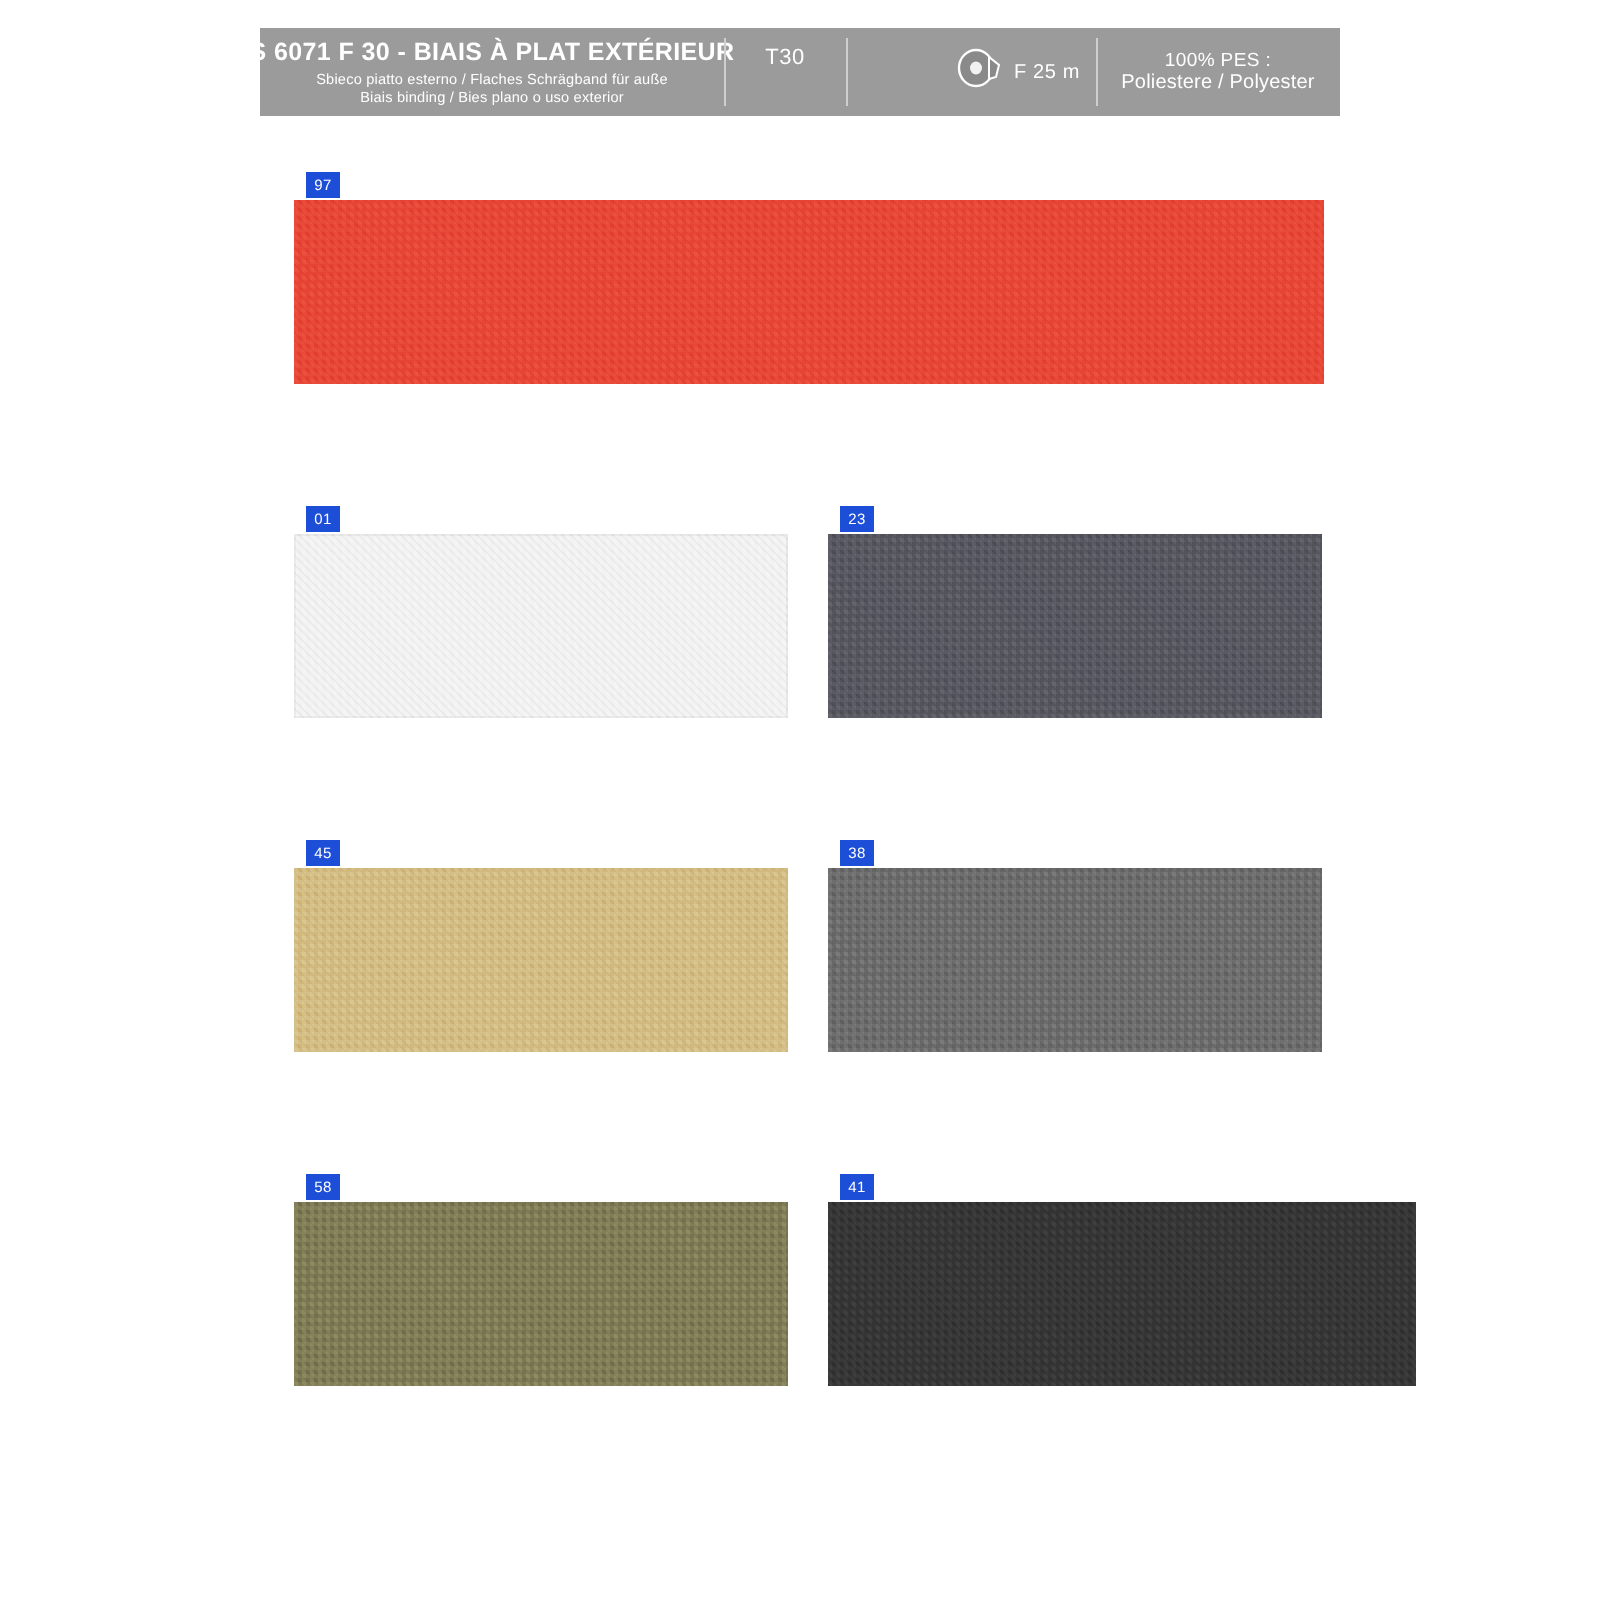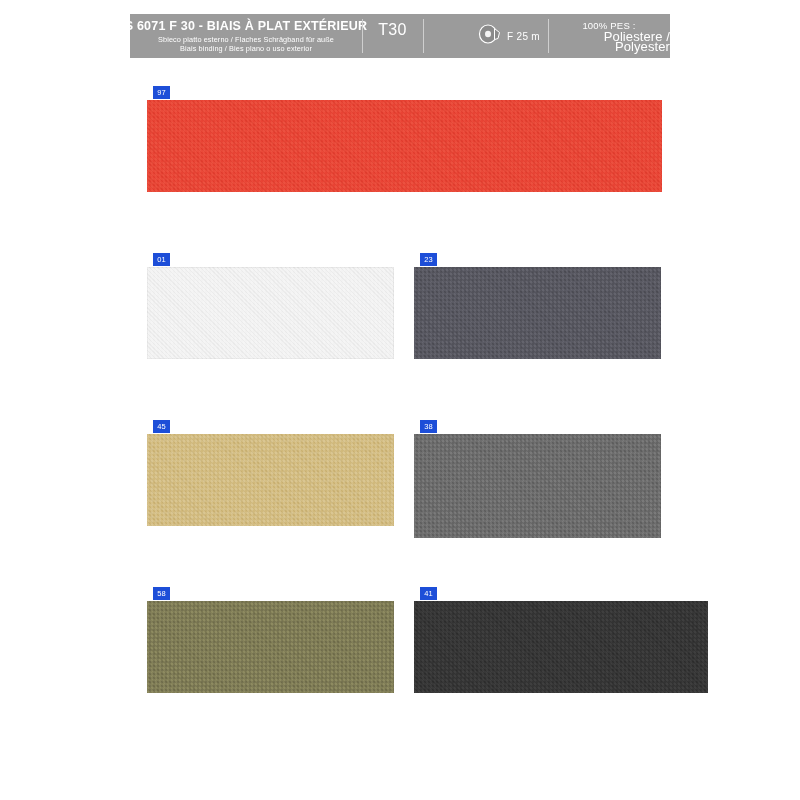--- a/index.html
+++ b/index.html
@@ -56,41 +56,41 @@
     line-height: 14px;
     margin-bottom: 2px;
   }
   .prod-sub {
     font-size: 7.3px;
     line-height: 9px;
     white-space: nowrap;
     letter-spacing: 0.1px;
   }
   .spec-line {
-    font-size: 16px;
+    font-size: 11px;
     line-height: 13px;
     letter-spacing: 0.3px;
     margin-top: 48px;
   }
   .roll-wrap {
     display: flex;
     align-items: center;
     gap: 5px;
   }
   .roll-text {
     font-size: 10px;
     letter-spacing: 0.3px;
   }
   .comp-main {
     font-size: 9.5px;
     line-height: 12px;
     letter-spacing: 0.2px;
   }
   .comp-sub {
-    font-size: 13px;
+    font-size: 10px;
     line-height: 10px;
     letter-spacing: 0.1px;
   }
 
   
   .swatch {
     position: absolute;
   }
   .swatch-tab {
     position: absolute;
@@ -184,21 +184,21 @@
       <div class="swatch-tab">01</div>
     </div>
     <div class="swatch" style="left: 414px; top: 267px; width: 247px; height: 92px;">
       <div class="swatch-chip" style="background-color: rgb(86, 86, 95);"></div>
       <div class="swatch-tab">23</div>
     </div>
     <div class="swatch" style="left: 147px; top: 434px; width: 247px; height: 92px; border-radius: 16px;">
       <div class="swatch-chip" style="background-color: rgb(213, 190, 131);"></div>
       <div class="swatch-tab">45</div>
     </div>
-    <div class="swatch" style="left: 414px; top: 434px; width: 247px; height: 104px;">
+    <div class="swatch" style="left: 414px; top: 434px; width: 247px; height: 92px;">
       <div class="swatch-chip" style="background-color: rgb(107, 107, 107);"></div>
       <div class="swatch-tab">38</div>
     </div>
     <div class="swatch" style="left: 147px; top: 601px; width: 247px; height: 92px;">
       <div class="swatch-chip" style="background-color: rgb(126, 123, 84);"></div>
       <div class="swatch-tab">58</div>
     </div>
     <div class="swatch" style="left: 414px; top: 601px; width: 294px; height: 92px;">
       <div class="swatch-chip" style="background-color: rgb(51, 51, 51);"></div>
       <div class="swatch-tab">41</div>

